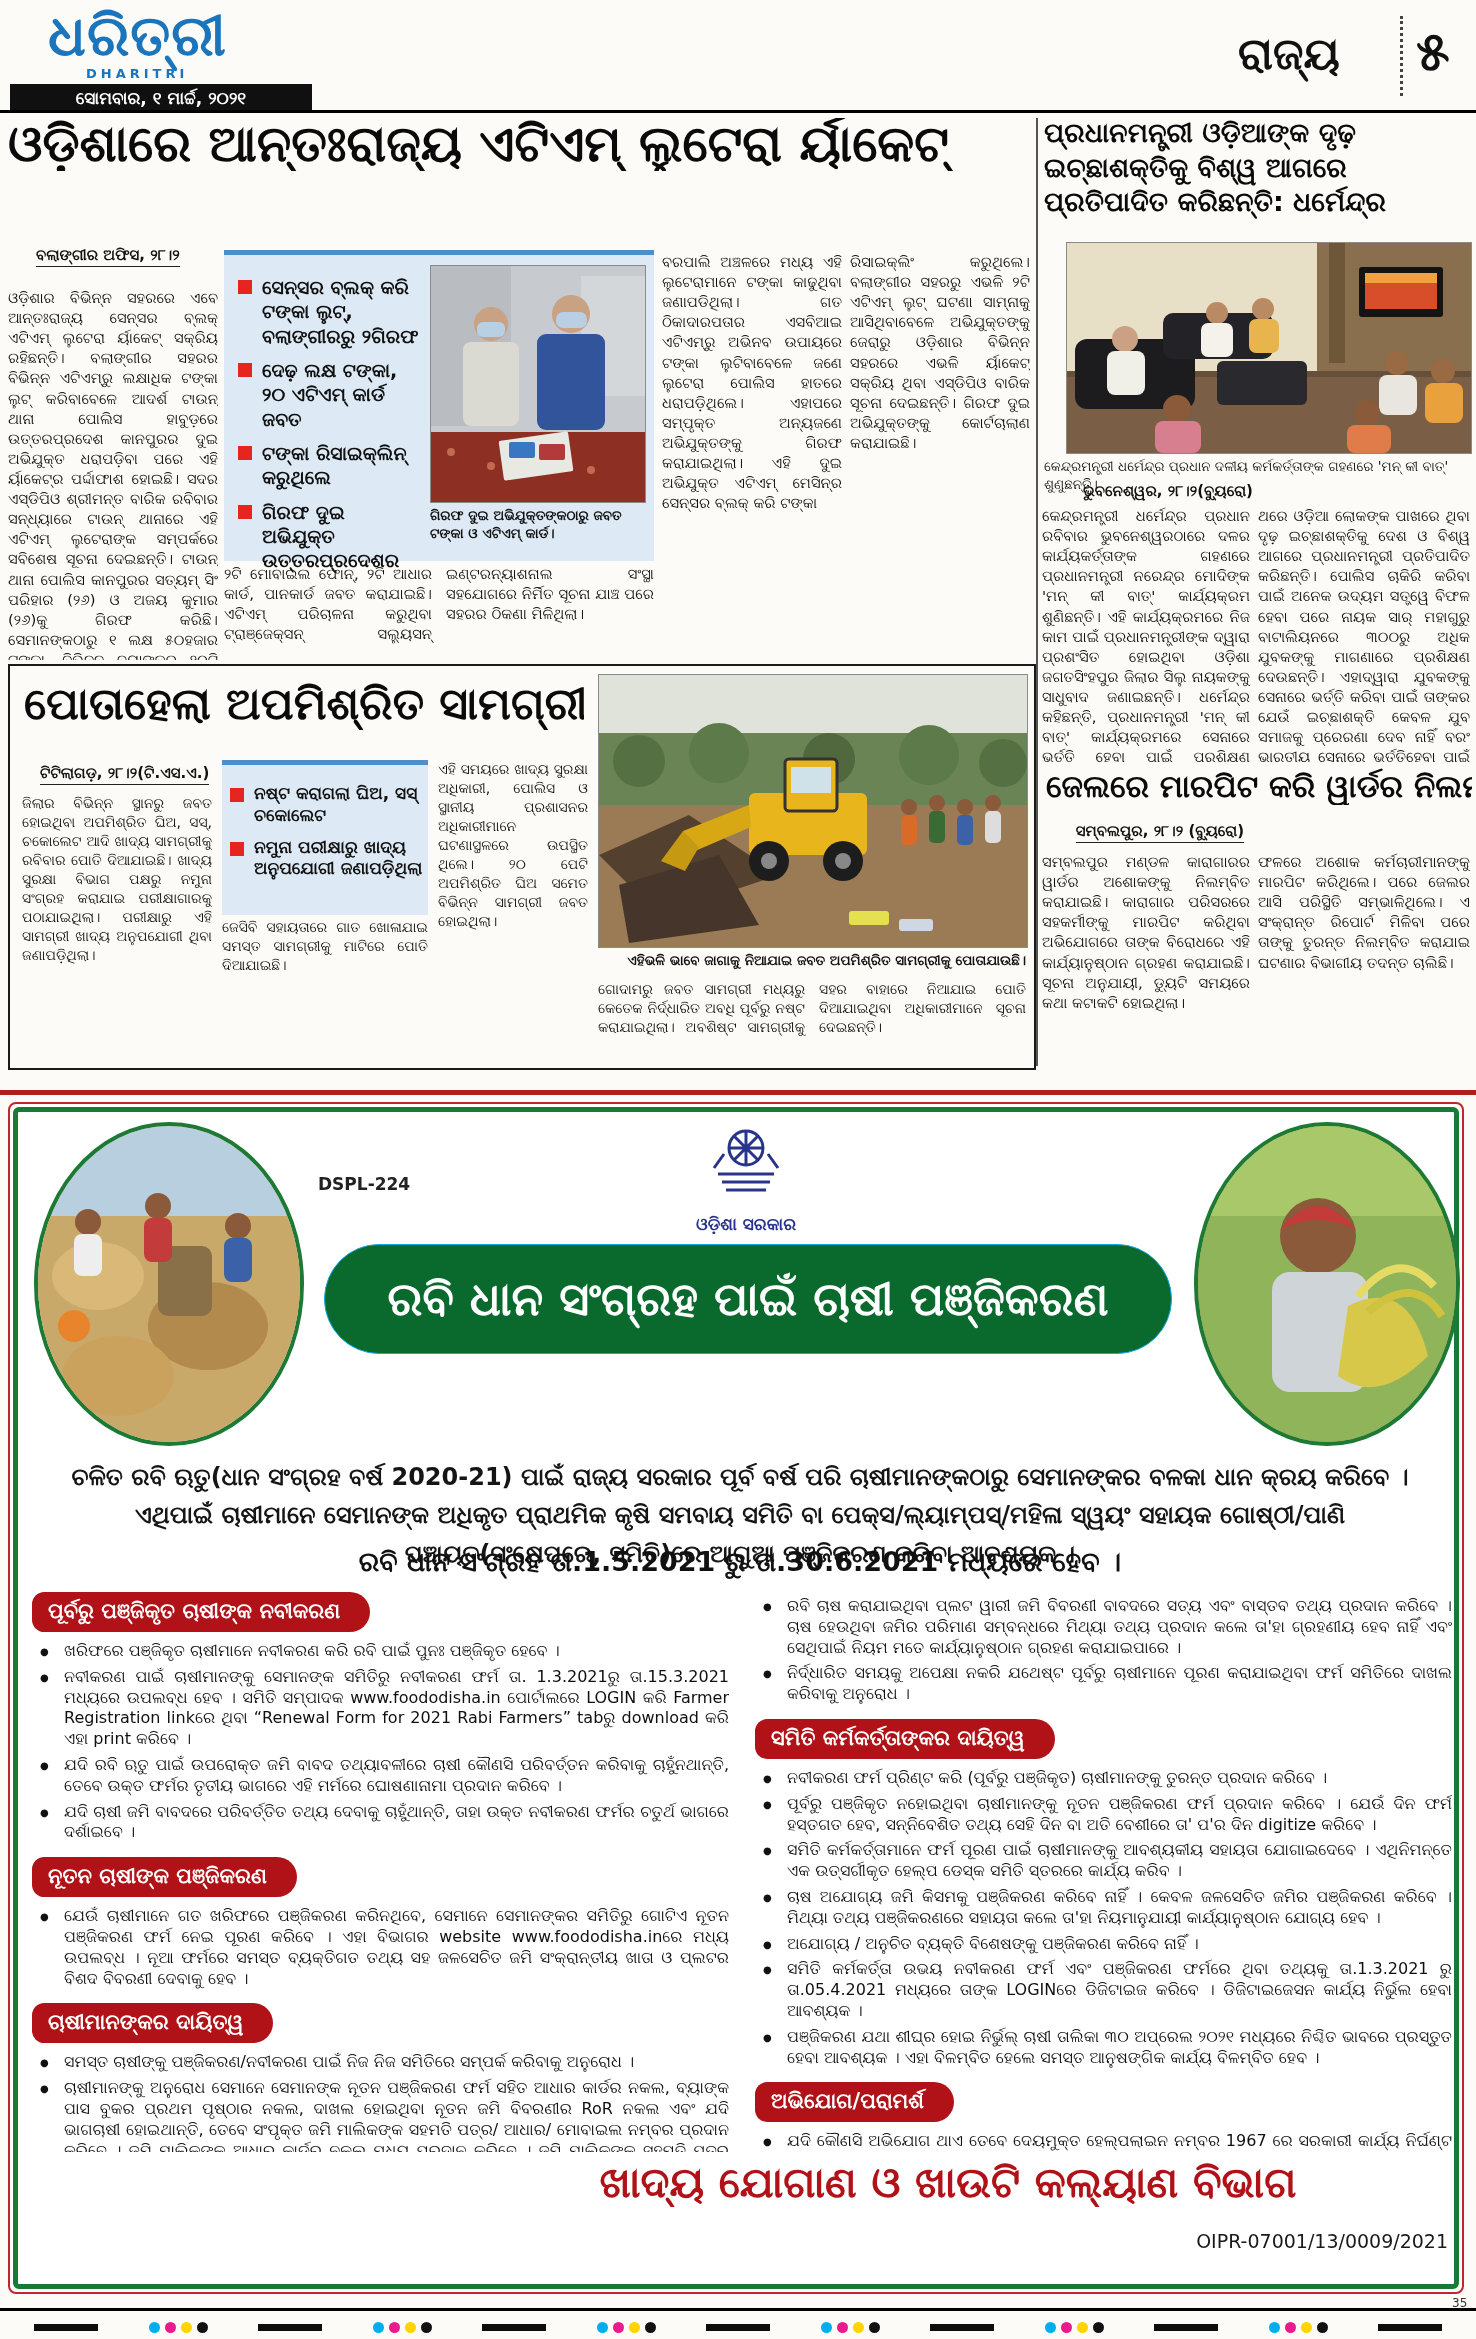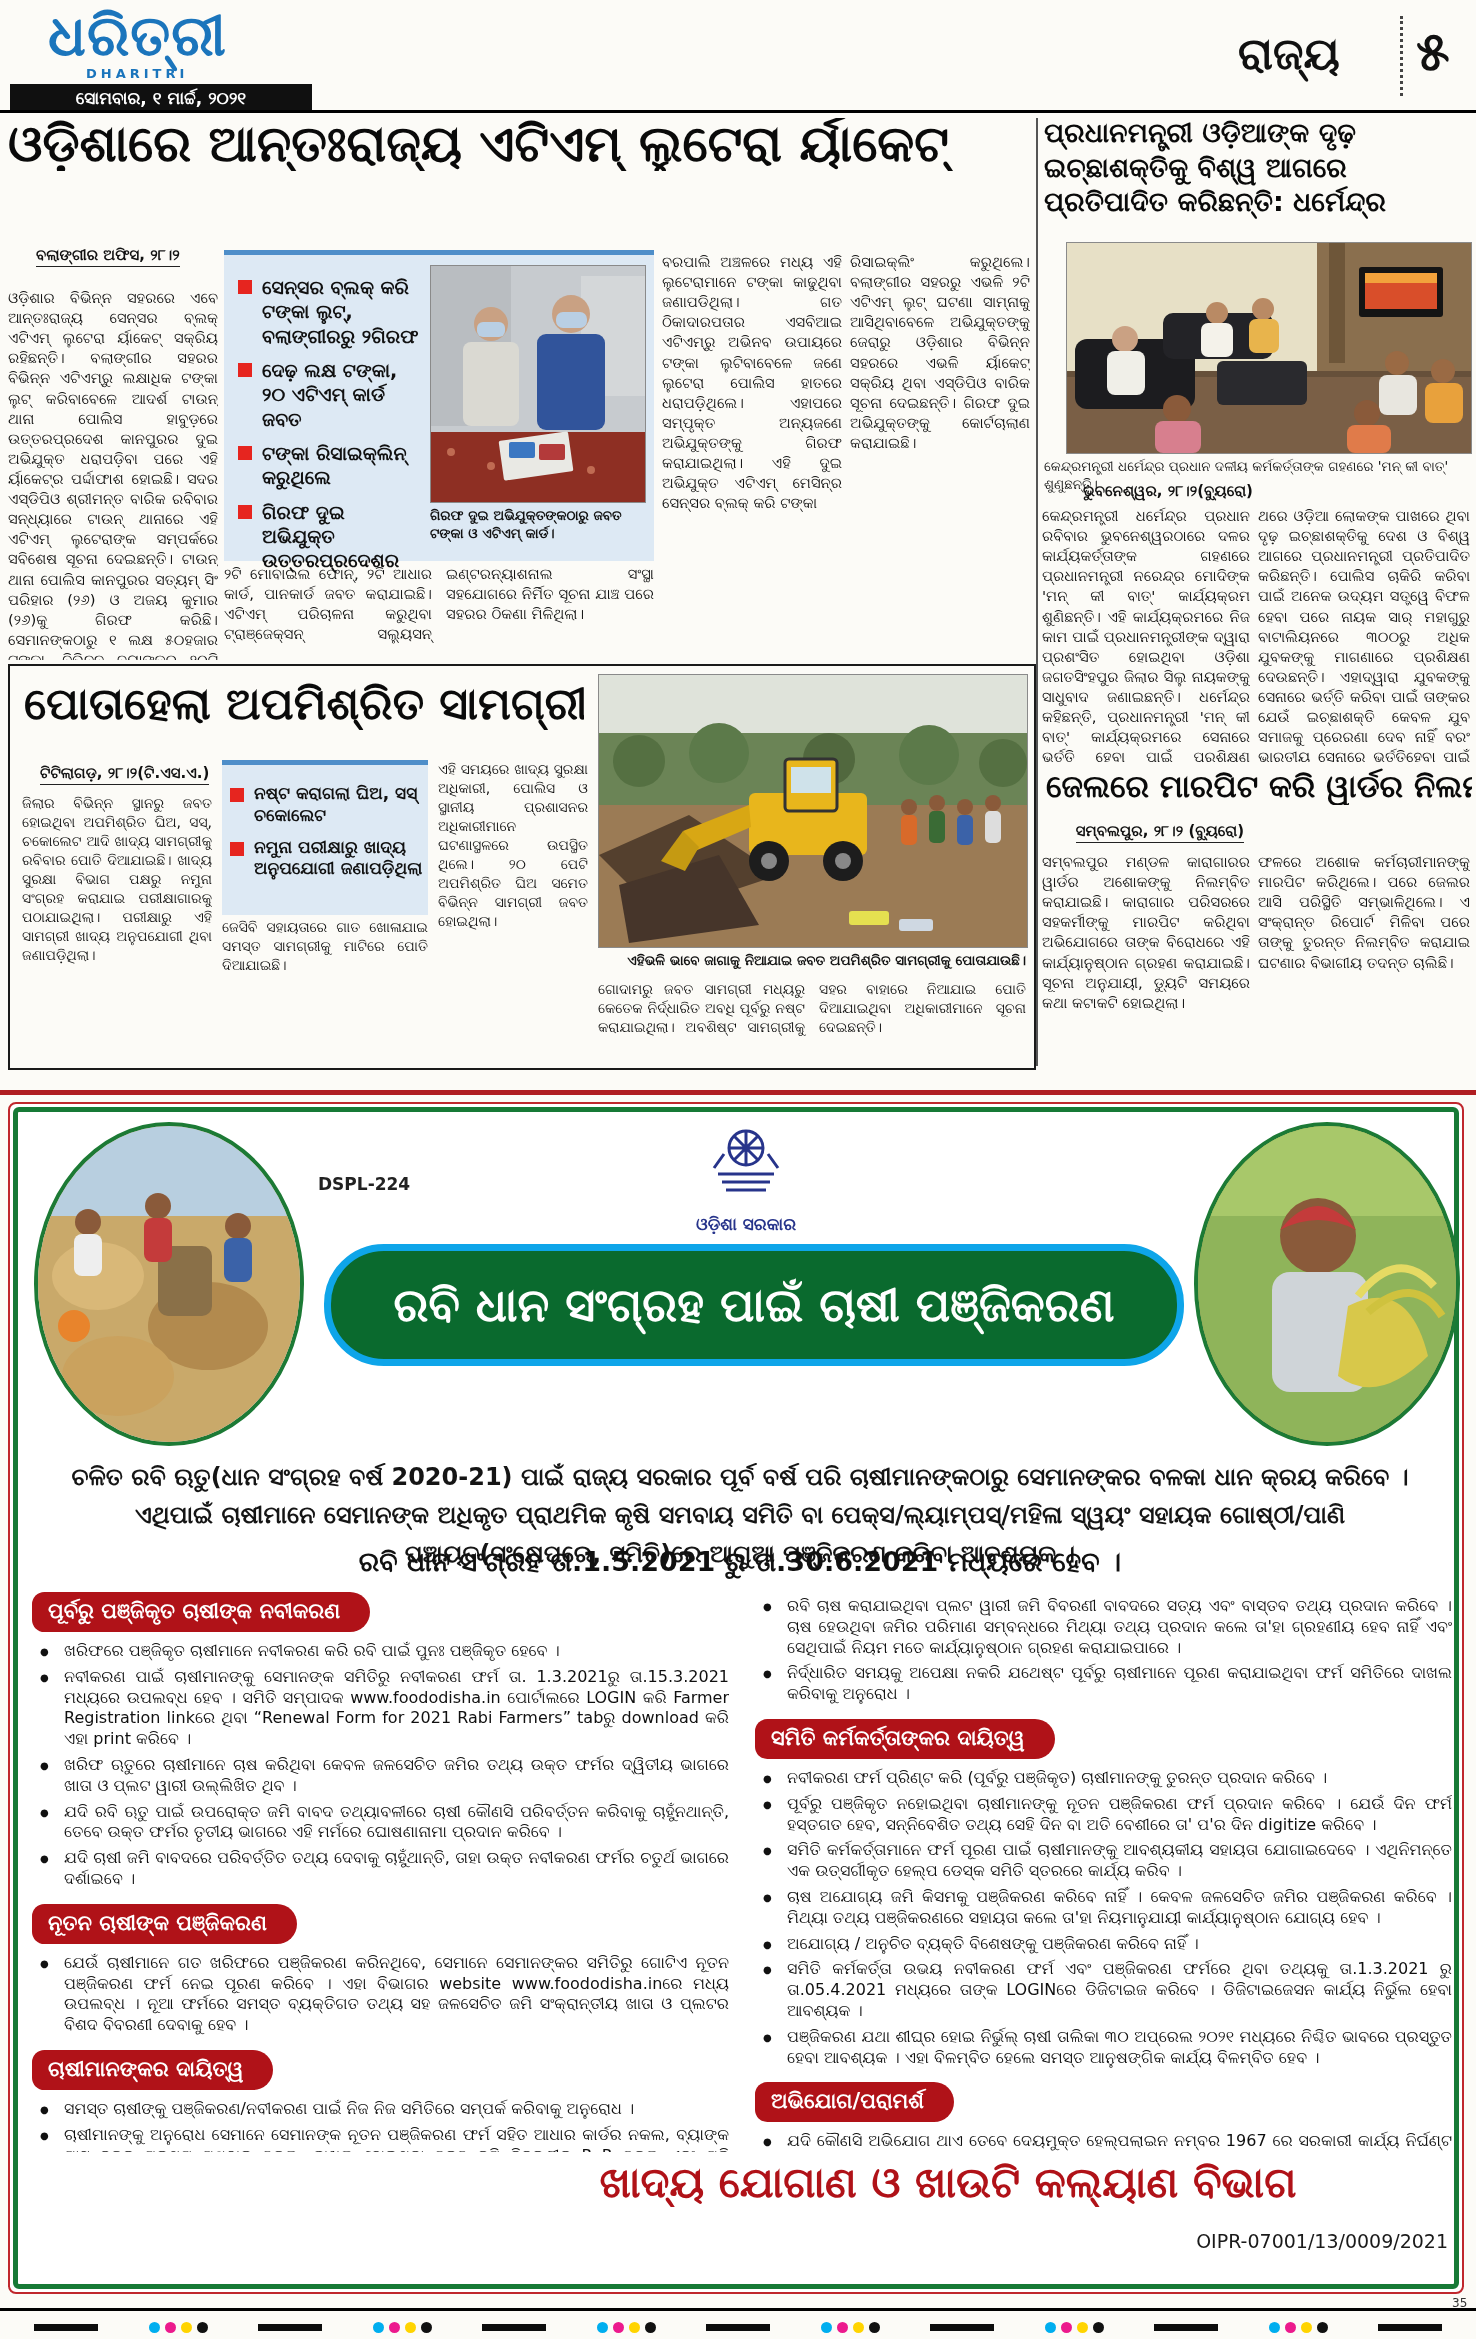--- a/index.html
+++ b/index.html
@@ -38,21 +38,21 @@
   .story-box{border:2px solid #1a1a1a;background:#fcfbf7;}
   .two-col{column-count:2;column-gap:14px;}
   
   .ad-toprule{background:#b01e22;}
   .ad-box{border:2px solid #c0272d;border-radius:8px;padding:3px;background:#fff;}
   .ad-inner{position:relative;width:100%;height:100%;border:5px solid #177a36;border-radius:6px;
             background:#fff;box-sizing:border-box;}
   .oval{border-radius:50%;border:4px solid #1c7a35;overflow:hidden;background:#c9a96a;}
   .ad-code{font-size:17px;font-weight:bold;color:#222;}
   .govt-label{font-size:17px;font-weight:bold;color:#27348b;text-align:center;}
-  .banner{background:#0a6a2e;border:7px solid #0ea5e9;border-radius:60px;color:#fff;
+  .banner{background:#0a6a2e;border:1px solid #0ea5e9;border-radius:60px;color:#fff;
           font-size:46px;font-weight:bold;text-align:center;line-height:1.15;
           display:flex;align-items:center;justify-content:center;}
   .ad-intro{font-size:24px;font-weight:600;text-align:center;line-height:1.6;color:#151515;}
   .ad-schedule{font-size:27px;font-weight:bold;text-align:center;color:#111;}
   .ad-cols{display:flex;gap:26px;}
   .ad-col{width:697px;overflow:hidden;}
   .pill{display:inline-block;background:#b01218;color:#fff;font-size:21px;font-weight:bold;
         padding:7px 30px 9px 16px;border-radius:16px 26px 26px 16px;margin:6px 0 4px 0;}
   ul.ad-list{list-style:none;margin:2px 0 8px 0;padding:0;}
   ul.ad-list li{position:relative;padding-left:32px;margin:5px 0;font-size:16px;
@@ -270,21 +270,20 @@
 
       <div class="abs ad-intro" style="left:16px;top:346px;width:1412px;">ଚଳିତ ରବି ଋତୁ(ଧାନ ସଂଗ୍ରହ ବର୍ଷ 2020-21) ପାଇଁ ରାଜ୍ୟ ସରକାର ପୂର୍ବ ବର୍ଷ ପରି ଚାଷୀମାନଙ୍କଠାରୁ ସେମାନଙ୍କର ବଳକା ଧାନ କ୍ରୟ କରିବେ । ଏଥିପାଇଁ ଚାଷୀମାନେ ସେମାନଙ୍କ ଅଧିକୃତ ପ୍ରାଥମିକ କୃଷି ସମବାୟ ସମିତି ବା ପେକ୍ସ/ଲ୍ୟାମ୍ପସ୍/ମହିଳା ସ୍ୱୟଂ ସହାୟକ ଗୋଷ୍ଠୀ/ପାଣି ପଞ୍ଚାୟତ(ସଂକ୍ଷେପରେ, ସମିତି)ରେ ଆଗୁଆ ପଞ୍ଜିକରଣ କରିବା ଆବଶ୍ୟକ ।</div>
       <div class="abs ad-schedule" style="left:16px;top:434px;width:1412px;">ରବି ଧାନ ସଂଗ୍ରହ ତା.1.5.2021 ରୁ ତା.30.6.2021 ମଧ୍ୟରେ ହେବ ।</div>
 
       <div class="abs ad-cols" style="left:14px;top:474px;width:1420px;height:566px;">
         <div class="ad-col">
           <div class="pill">ପୂର୍ବରୁ ପଞ୍ଜିକୃତ ଚାଷୀଙ୍କ ନବୀକରଣ</div>
           <ul class="ad-list">
               <li>ଖରିଫରେ ପଞ୍ଜିକୃତ ଚାଷୀମାନେ ନବୀକରଣ କରି ରବି ପାଇଁ ପୁନଃ ପଞ୍ଜିକୃତ ହେବେ ।</li>
               <li>ନବୀକରଣ ପାଇଁ ଚାଷୀମାନଙ୍କୁ ସେମାନଙ୍କ ସମିତିରୁ ନବୀକରଣ ଫର୍ମ ତା. 1.3.2021ରୁ ତା.15.3.2021 ମଧ୍ୟରେ ଉପଲବ୍ଧ ହେବ । ସମିତି ସମ୍ପାଦକ www.foododisha.in ପୋର୍ଟାଲରେ LOGIN କରି Farmer Registration linkରେ ଥିବା “Renewal Form for 2021 Rabi Farmers” tabରୁ download କରି ଏହା print କରିବେ ।</li>
-              <li>ଖରିଫ ଋତୁରେ ଚାଷୀମାନେ ଚାଷ କରିଥିବା କେବଳ ଜଳସେଚିତ ଜମିର ତଥ୍ୟ ଉକ୍ତ ଫର୍ମର ଦ୍ୱିତୀୟ ଭାଗରେ ଖାତା ଓ ପ୍ଲଟ ୱାରୀ ଉଲ୍ଲିଖିତ ଥିବ ।</li>
               <li>ଯଦି ରବି ଋତୁ ପାଇଁ ଉପରୋକ୍ତ ଜମି ବାବଦ ତଥ୍ୟାବଳୀରେ ଚାଷୀ କୌଣସି ପରିବର୍ତ୍ତନ କରିବାକୁ ଚାହୁଁନଥାନ୍ତି, ତେବେ ଉକ୍ତ ଫର୍ମର ତୃତୀୟ ଭାଗରେ ଏହି ମର୍ମରେ ଘୋଷଣାନାମା ପ୍ରଦାନ କରିବେ ।</li>
               <li>ଯଦି ଚାଷୀ ଜମି ବାବଦରେ ପରିବର୍ତ୍ତିତ ତଥ୍ୟ ଦେବାକୁ ଚାହୁଁଥାନ୍ତି, ତାହା ଉକ୍ତ ନବୀକରଣ ଫର୍ମର ଚତୁର୍ଥ ଭାଗରେ ଦର୍ଶାଇବେ ।</li>
             </ul>
           <div class="pill">ନୂତନ ଚାଷୀଙ୍କ ପଞ୍ଜିକରଣ</div>
           <ul class="ad-list">
               <li>ଯେଉଁ ଚାଷୀମାନେ ଗତ ଖରିଫରେ ପଞ୍ଜିକରଣ କରିନଥିବେ, ସେମାନେ ସେମାନଙ୍କର ସମିତିରୁ ଗୋଟିଏ ନୂତନ ପଞ୍ଜିକରଣ ଫର୍ମ ନେଇ ପୂରଣ କରିବେ । ଏହା ବିଭାଗର website www.foododisha.inରେ ମଧ୍ୟ ଉପଲବ୍ଧ । ନୂଆ ଫର୍ମରେ ସମସ୍ତ ବ୍ୟକ୍ତିଗତ ତଥ୍ୟ ସହ ଜଳସେଚିତ ଜମି ସଂକ୍ରାନ୍ତୀୟ ଖାତା ଓ ପ୍ଲଟର ବିଶଦ ବିବରଣୀ ଦେବାକୁ ହେବ ।</li>
             </ul>
           <div class="pill">ଚାଷୀମାନଙ୍କର ଦାୟିତ୍ୱ</div>
           <ul class="ad-list">
               <li>ସମସ୍ତ ଚାଷୀଙ୍କୁ ପଞ୍ଜିକରଣ/ନବୀକରଣ ପାଇଁ ନିଜ ନିଜ ସମିତିରେ ସମ୍ପର୍କ କରିବାକୁ ଅନୁରୋଧ ।</li>

